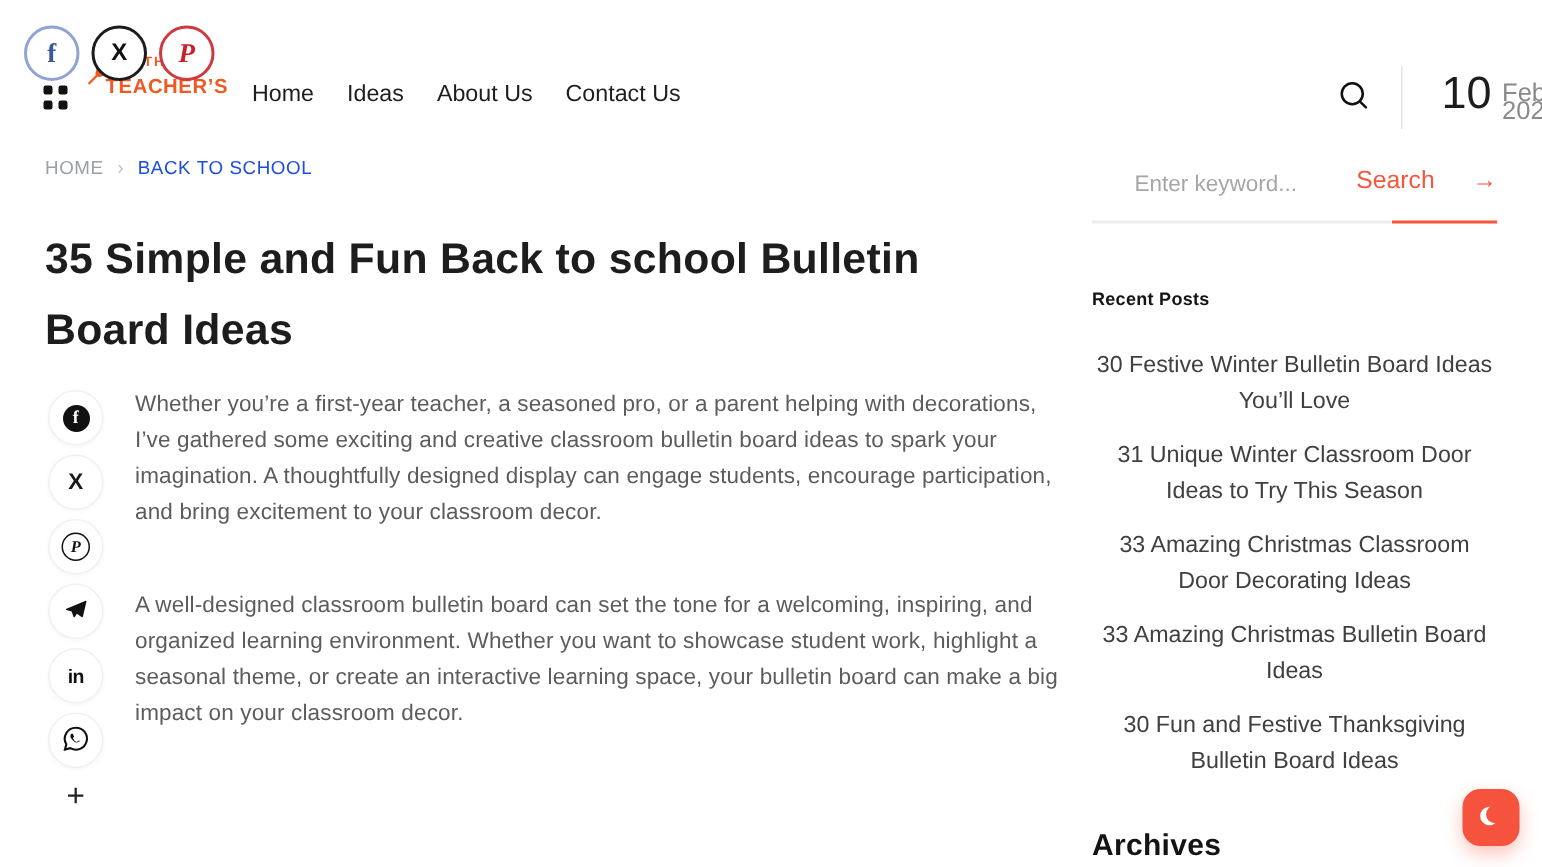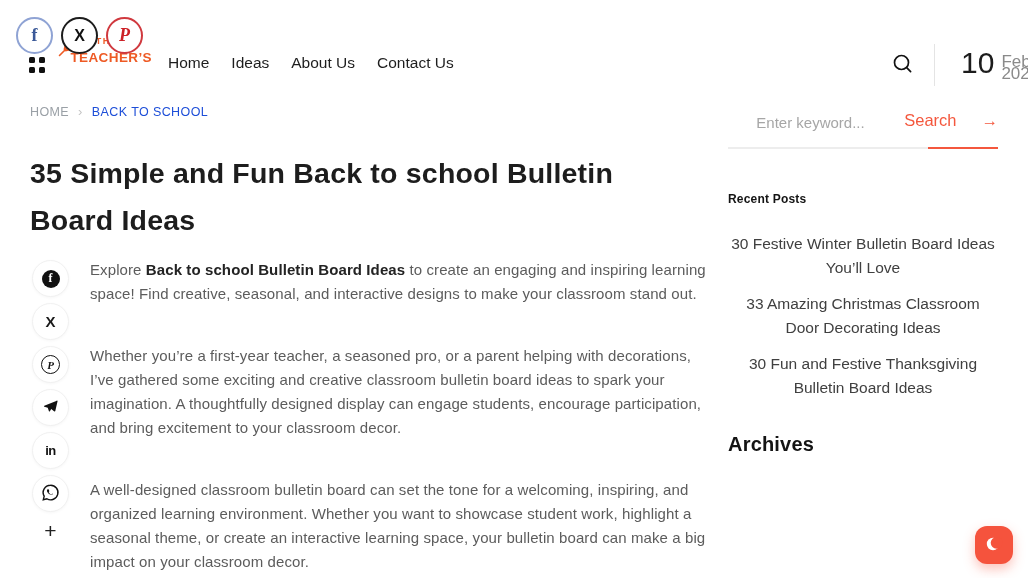--- a/index.html
+++ b/index.html
@@ -169,39 +169,40 @@
             <path d="M12.6 11.4c-.2-.1-1-.5-1.2-.55-.2-.05-.3-.05-.4.1l-.5.6c-.1.15-.25.2-.45.1A5.3 5.3 0 0 1 7.7 9.3c-.1-.2 0-.3.1-.4l.45-.55c.1-.15.1-.3.05-.4-.05-.15-.45-1.1-.6-1.45-.15-.35-.3-.3-.45-.3h-.35c-.15 0-.35.1-.55.3-.55.6-.55 1.5-.05 2.5a6.8 6.8 0 0 0 2.6 2.6c1 .5 1.9.5 2.5-.1.2-.2.3-.4.3-.55v-.35c-.05-.05-.15-.1-.35-.2z" fill="#111"></path>
           </svg>
       </span>
     </button>
     <button class="share-btn share-plus">
       <span>+</span>
     </button>
   </div>
 
   <main class="content">
-    <p><span>Explore </span><b>Back to school Bulletin Board Ideas</b><span> to create an engaging and inspiring learning space! Find creative, seasonal, and interactive designs to make your classroom stand out.</span></p>
     <p>Whether you’re a first-year teacher, a seasoned pro, or a parent helping with decorations, I’ve gathered some exciting and creative classroom bulletin board ideas to spark your imagination. A thoughtfully designed display can engage students, encourage participation, and bring excitement to your classroom decor.</p>
     <p>A well-designed classroom bulletin board can set the tone for a welcoming, inspiring, and organized learning environment. Whether you want to showcase student work, highlight a seasonal theme, or create an interactive learning space, your bulletin board can make a big impact on your classroom decor.</p>
   </main>
 
   <aside class="sidebar">
     <div class="search-row">
       <input class="search-input" type="text" placeholder="Enter keyword..." style="">
       <button class="search-go">
         <span>Search</span>
         <span>→</span>
       </button>
       <span class="search-underline"></span>
     </div>
 
     <h2 class="rp-title">Recent Posts</h2>
     <div class="rp-list">
       <div class="rp-item">30 Festive Winter Bulletin Board Ideas You’ll Love</div>
+      <div class="rp-item">31 Unique Winter Classroom Door Ideas to Try This Season</div>
       <div class="rp-item">33 Amazing Christmas Classroom Door Decorating Ideas</div>
+      <div class="rp-item">33 Amazing Christmas Bulletin Board Ideas</div>
       <div class="rp-item">30 Fun and Festive Thanksgiving Bulletin Board Ideas</div>
     </div>
 
     <h2 class="archives-title">Archives</h2>
   </aside>
 
   <button class="theme-toggle">
     <span>
       <svg width="18" height="18" viewBox="0 0 18 18">
           <circle cx="8" cy="9" r="6.2" fill="#fff"></circle>

